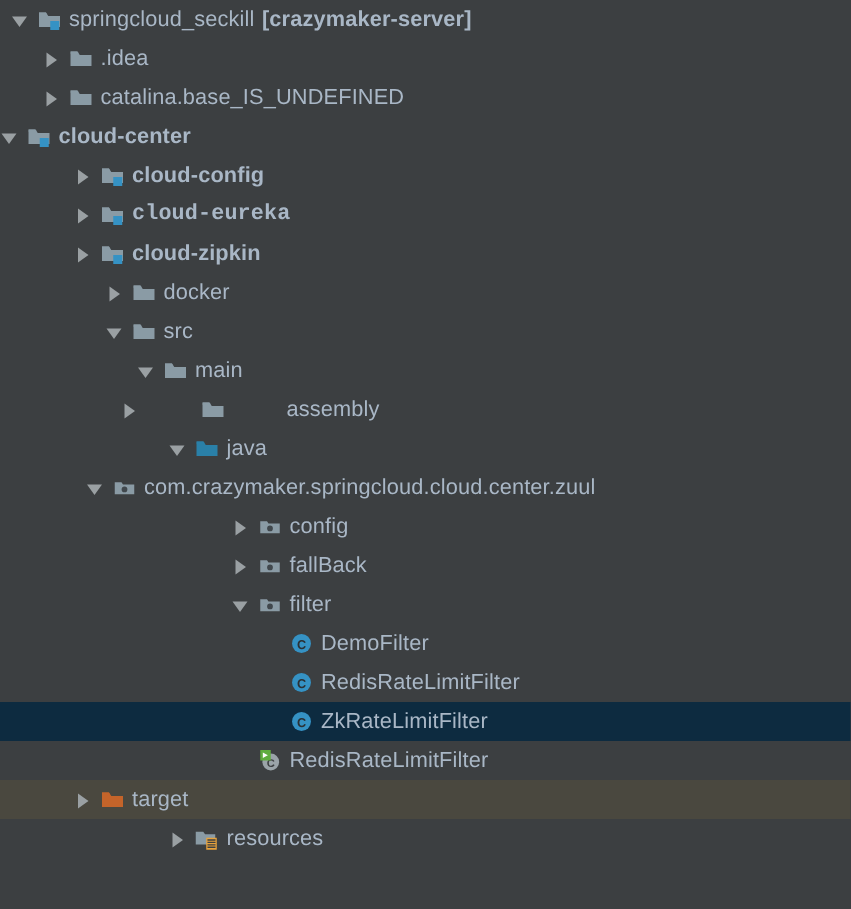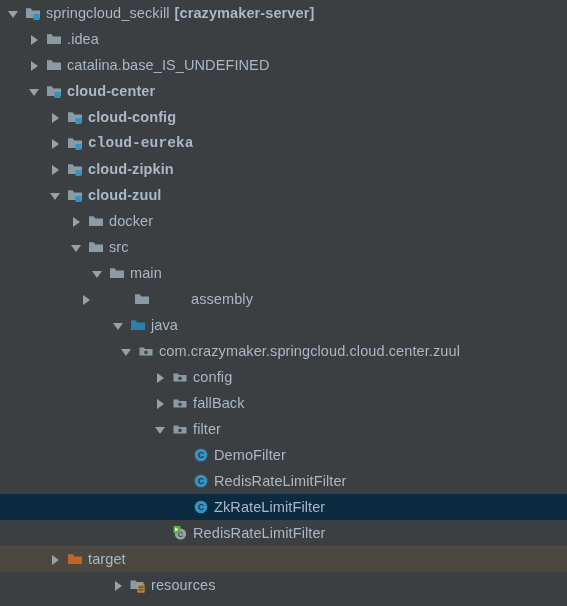--- a/index.html
+++ b/index.html
@@ -108,21 +108,21 @@
     <div class="row" style="padding-left: 28px;">
       <span class="arrow collapsed"></span>
       <span class="icon">
         <svg width="16" height="16" viewBox="0 0 16 16">
           <path d="M1 4 L6 4 L7.2 5.6 L15 5.6 L15 13 L1 13 Z" fill="#8a9ba5"></path>
           <path d="M1 3.2 L5.6 3.2 L6.6 4.6 L1 4.6 Z" fill="#8a9ba5"></path>
         </svg>
       </span>
       <span class="label">catalina.base_IS_UNDEFINED</span>
     </div>
-    <div class="row" style="padding-left: 28px;">
+    <div class="row" style="">
       <span class="arrow expanded"></span>
       <span class="icon">
         <svg width="16" height="16" viewBox="0 0 16 16">
           <path d="M1 4 L6 4 L7.2 5.6 L15 5.6 L15 13 L1 13 Z" fill="#8a9ba5"></path>
           <path d="M1 3.2 L5.6 3.2 L6.6 4.6 L1 4.6 Z" fill="#8a9ba5"></path>
           <rect x="8.5" y="9" width="6" height="6" fill="#3592c4"></rect>
         </svg>
       </span>
       <span class="label bold">cloud-center</span>
     </div>
@@ -151,31 +151,20 @@
     <div class="row" style="padding-left: 49px;">
       <span class="arrow collapsed"></span>
       <span class="icon">
         <svg width="16" height="16" viewBox="0 0 16 16">
           <path d="M1 4 L6 4 L7.2 5.6 L15 5.6 L15 13 L1 13 Z" fill="#8a9ba5"></path>
           <path d="M1 3.2 L5.6 3.2 L6.6 4.6 L1 4.6 Z" fill="#8a9ba5"></path>
           <rect x="8.5" y="9" width="6" height="6" fill="#3592c4"></rect>
         </svg>
       </span>
       <span class="label bold">cloud-zipkin</span>
-    </div>
-    <div class="row" style="padding-left: 49px;">
-      <span class="arrow expanded"></span>
-      <span class="icon">
-        <svg width="16" height="16" viewBox="0 0 16 16">
-          <path d="M1 4 L6 4 L7.2 5.6 L15 5.6 L15 13 L1 13 Z" fill="#8a9ba5"></path>
-          <path d="M1 3.2 L5.6 3.2 L6.6 4.6 L1 4.6 Z" fill="#8a9ba5"></path>
-          <rect x="8.5" y="9" width="6" height="6" fill="#3592c4"></rect>
-        </svg>
-      </span>
-      <span class="label bold">cloud-zuul</span>
     </div>
     <div class="row" style="padding-left: 70px;">
       <span class="arrow collapsed"></span>
       <span class="icon">
         <svg width="16" height="16" viewBox="0 0 16 16">
           <path d="M1 4 L6 4 L7.2 5.6 L15 5.6 L15 13 L1 13 Z" fill="#8a9ba5"></path>
           <path d="M1 3.2 L5.6 3.2 L6.6 4.6 L1 4.6 Z" fill="#8a9ba5"></path>
         </svg>
       </span>
       <span class="label">docker</span>
@@ -213,21 +202,21 @@
     <div class="row" style="padding-left: 112px;">
       <span class="arrow expanded"></span>
       <span class="icon">
         <svg width="16" height="16" viewBox="0 0 16 16">
           <path d="M1 4 L6 4 L7.2 5.6 L15 5.6 L15 13 L1 13 Z" fill="#2a80a8"></path>
           <path d="M1 3.2 L5.6 3.2 L6.6 4.6 L1 4.6 Z" fill="#2a80a8"></path>
         </svg>
       </span>
       <span class="label">java</span>
     </div>
-    <div class="row" style="padding-left: 120px;">
+    <div class="row" style="padding-left: 57px;">
       <span class="arrow expanded"></span>
       <span class="icon">
         <svg width="16" height="16" viewBox="0 0 16 16">
           <path d="M1.5 4.5 L6 4.5 L7 6 L14.5 6 L14.5 12.5 L1.5 12.5 Z" fill="#8a9ba5"></path>
           <circle cx="8" cy="9.3" r="1.9" fill="#41484d"></circle>
         </svg>
       </span>
       <span class="label">com.crazymaker.springcloud.cloud.center.zuul</span>
     </div>
     <div class="row" style="padding-left: 154px; text-align: right;">

